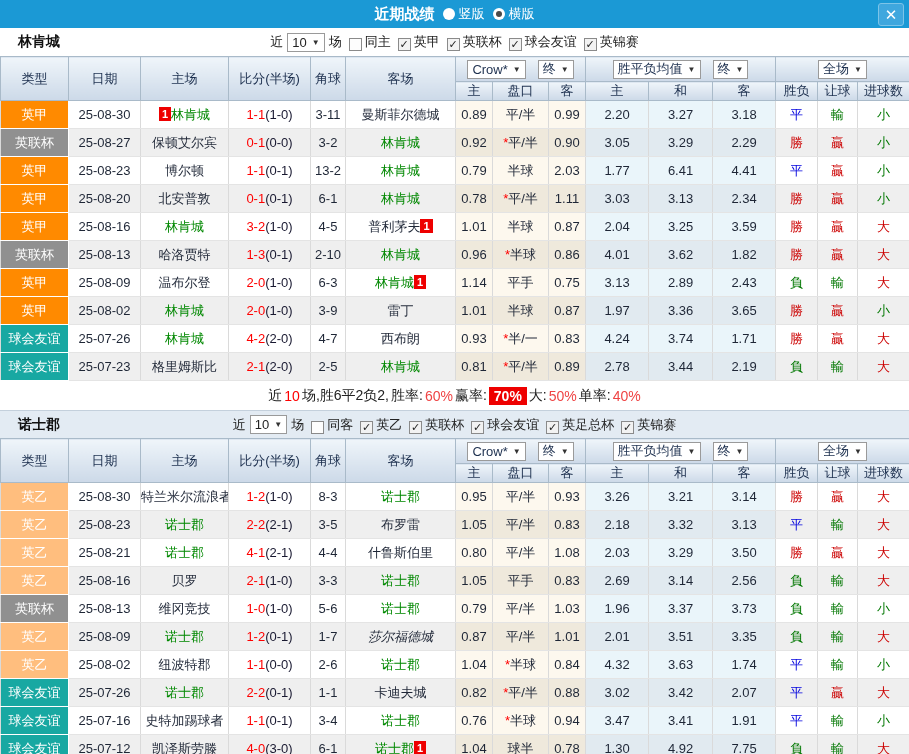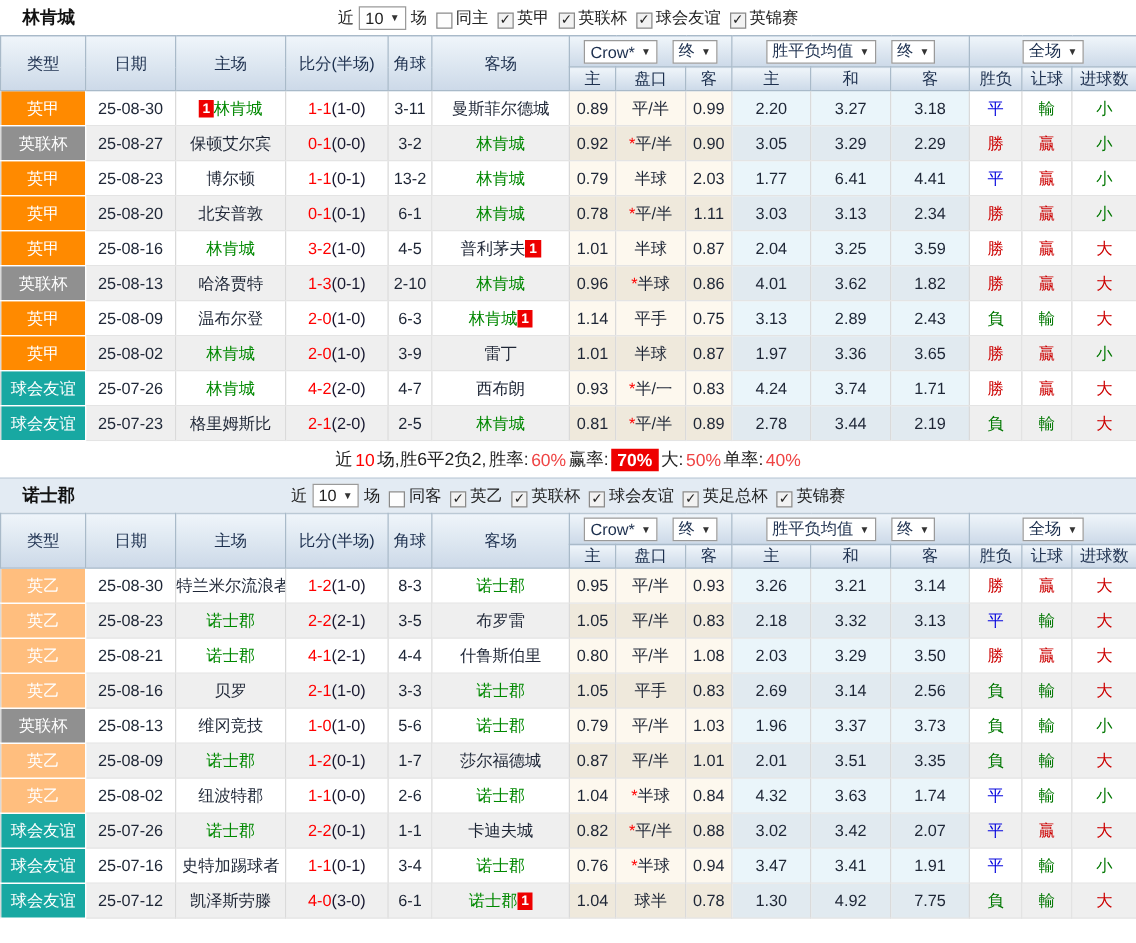--- a/index.html
+++ b/index.html
@@ -60,20 +60,34 @@
   .summary span { margin:0 1px; }
   .s-red { color:#ff0000; }
   .s-blue { color:#ef4444; }
   .s-badge { background:#ee0000; color:#fff; padding:1px 5px; font-weight:bold; margin:0 3px; }
 </style>
 </head>
 <body>
 
 <div class="app">
 
+  <div class="titlebar">
+    <span class="title">近期战绩</span>
+    <span class="radio-group">
+      <span class="radio"></span>
+      <span>竖版</span>
+    </span>
+    <span class="radio-group">
+      <span class="radio checked"></span>
+      <span>横版</span>
+    </span>
+    <div class="close-btn">
+      <span>✕</span>
+    </div>
+  </div>
 
   <div class="section-head">
     <span class="team-name">林肯城</span>
     <div class="filters">
       <span>近</span>
       <span class="mini-select">
         <span>10</span>
         <span class="arr">▼</span>
       </span>
       <span>场</span>
@@ -555,21 +569,21 @@
           <td class="c-res"><span style="color: rgb(0, 119, 0);">負</span></td>
           <td class="c-res"><span style="color: rgb(0, 119, 0);">輸</span></td>
           <td class="c-res"><span style="color: rgb(0, 119, 0);">小</span></td>
         </tr>
         <tr class="even">
           <td class="c-type" style="background: rgb(255, 190, 126);">英乙</td>
           <td class="c-date">25-08-09</td>
           <td><span style="color: rgb(0, 136, 0);">诺士郡</span></td>
           <td class="c-score"><span class="score-ft">1-2</span><span class="score-ht">(0-1)</span></td>
           <td class="c-corner">1-7</td>
-          <td><span style="color: rgb(30, 38, 54);">莎尔福德城</span></td>
+          <td><span style="color: rgb(30, 38, 54); font-style: italic;">莎尔福德城</span></td>
           <td class="c-crow">0.87</td>
           <td class="c-crow">平/半</td>
           <td class="c-crow">1.01</td>
           <td class="c-avg">2.01</td>
           <td class="c-avg">3.51</td>
           <td class="c-avg">3.35</td>
           <td class="c-res"><span style="color: rgb(0, 119, 0);">負</span></td>
           <td class="c-res"><span style="color: rgb(0, 119, 0);">輸</span></td>
           <td class="c-res"><span style="color: rgb(204, 0, 0);">大</span></td>
         </tr>

